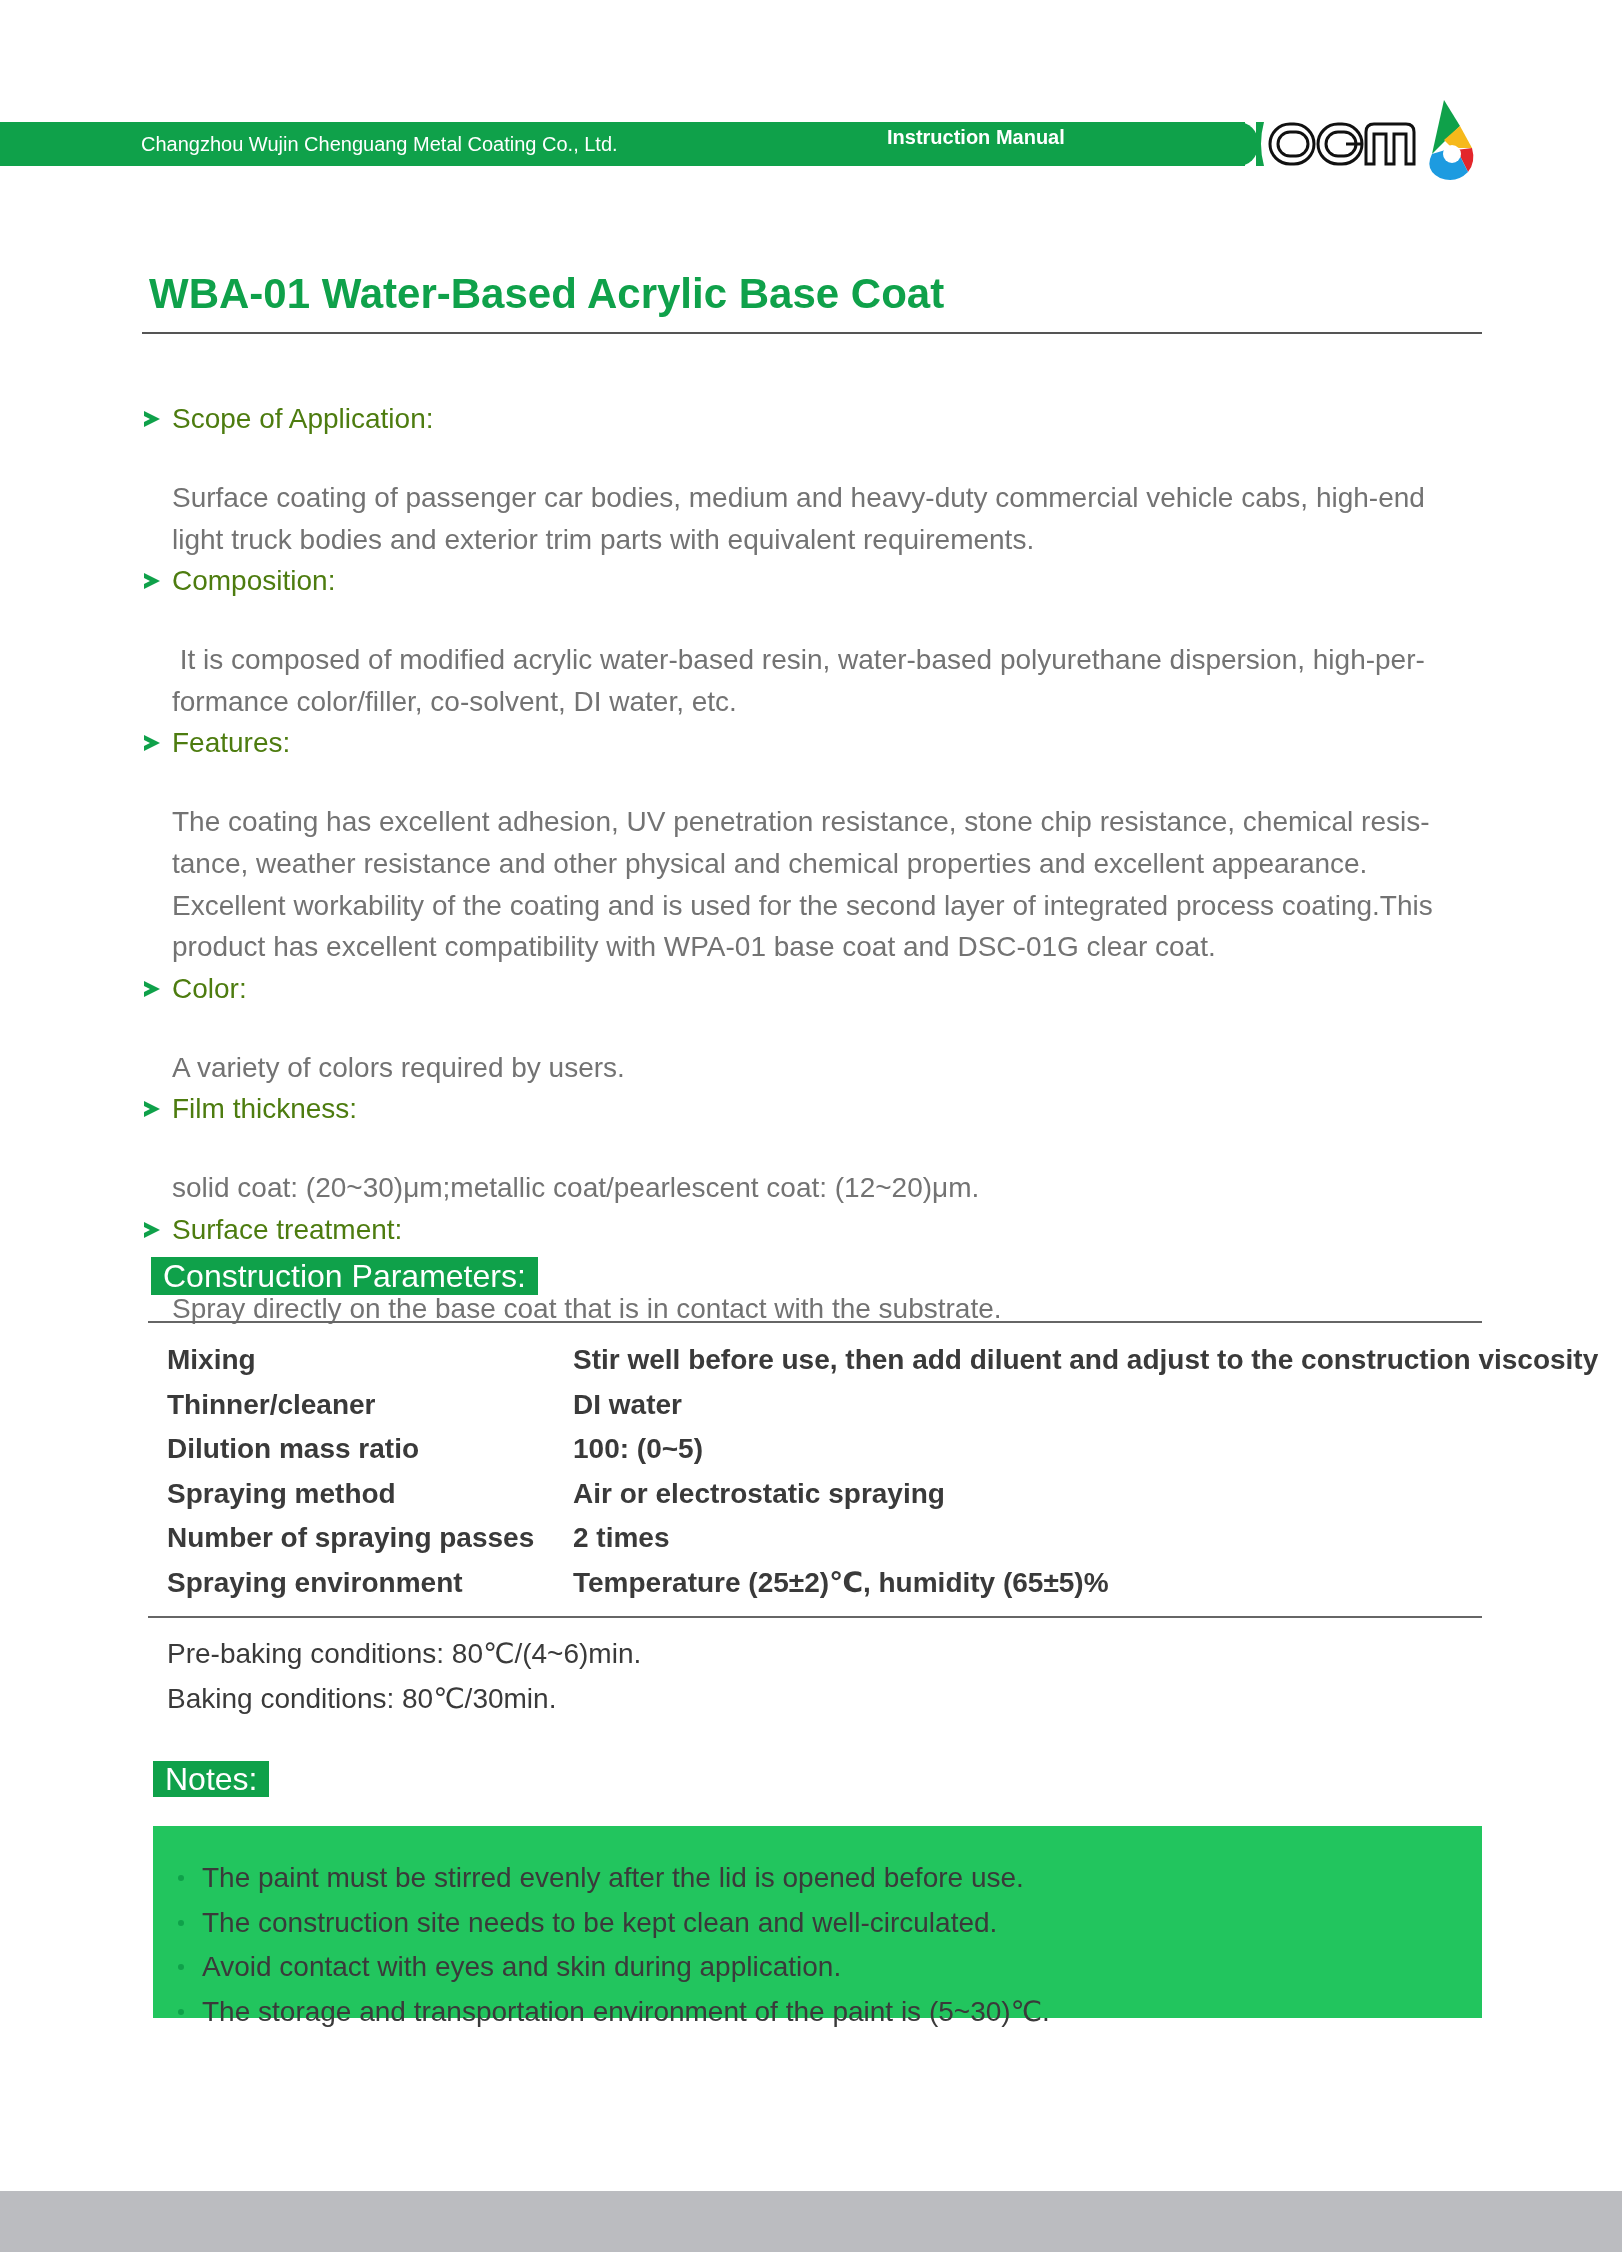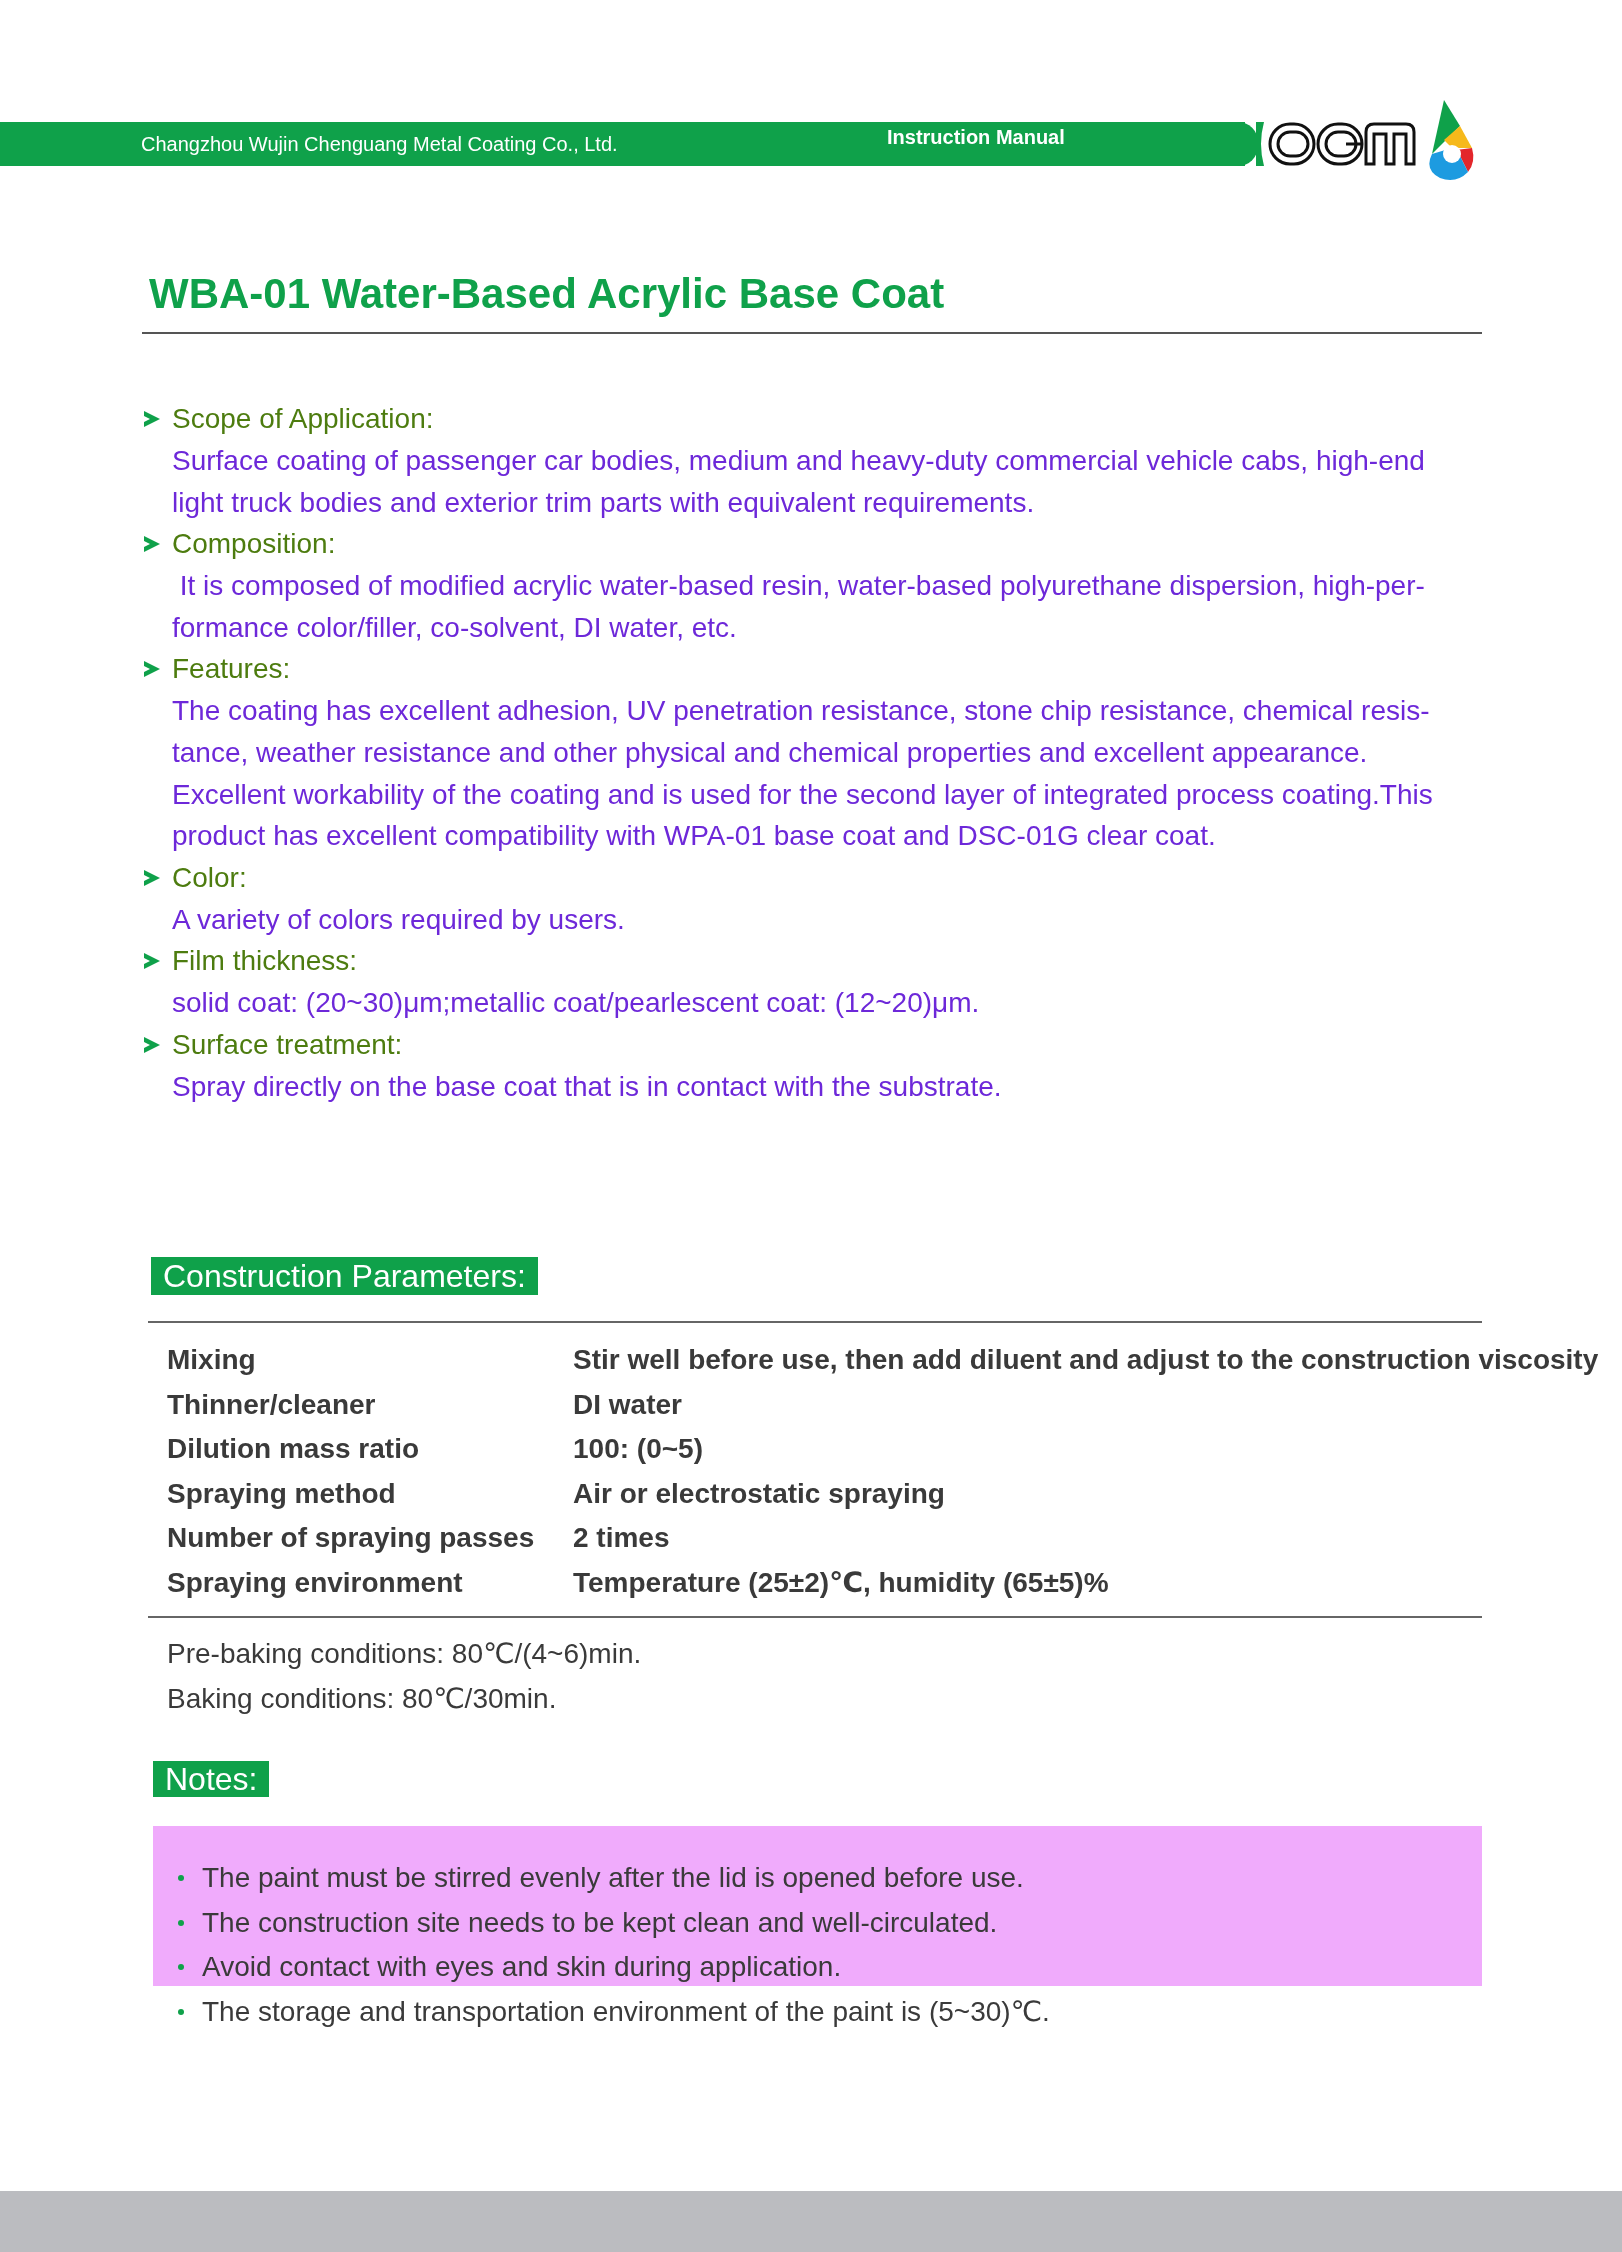--- a/index.html
+++ b/index.html
@@ -40,41 +40,41 @@
   }
   .sec-head .arrow {
     position: absolute; left: 4px; top: 13px; width: 0; height: 0;
     border-top: 8px solid transparent; border-bottom: 8px solid transparent;
     border-left: 16px solid #0fa14a;
   }
   .sec-head .arrow::after {
     content: ""; position: absolute; left: -16px; top: -3px; width: 0; height: 0;
     border-top: 3px solid transparent; border-bottom: 3px solid transparent; border-left: 6px solid #fff;
   }
-  .sec-body { font-size: 28px; line-height: 41.6px; color: #6d28d9; padding-left: 32px; }
+  .sec-body { font-size: 28px; line-height: 41.6px; color: #737373; padding-left: 32px; margin-top: 37px; }
   .sec-body p { white-space: pre; }
 
   
   .tag {
     position: absolute; background: #0fa14a; color: #fff; font-size: 32px; line-height: 38px; padding: 0 12px;
   }
   .cp-tag { left: 151px; top: 1257px; height: 38px; }
   .cp-rule-top { position: absolute; left: 148px; top: 1321px; width: 1334px; height: 2px; background: #666; }
   .cp-rule-bottom { position: absolute; left: 148px; top: 1616px; width: 1334px; height: 2px; background: #666; }
   .params { position: absolute; left: 167px; top: 1338px; font-weight: bold; }
   .param-row { height: 44.6px; line-height: 44.6px; font-size: 28px; color: #3a3a3a; white-space: nowrap; }
   .param-row .k { display: inline-block; width: 406px; }
   .param-row .v { display: inline-block; }
 
   .bake { position: absolute; left: 167px; top: 1632px; font-size: 28px; line-height: 44.6px; color: #3a3a3a; }
 
   
   .notes-tag { left: 153px; top: 1761px; height: 36px; line-height: 36px; }
   .notes-box {
-    position: absolute; left: 153px; top: 1826px; width: 1329px; height: 160px; background: #f0abfc;
+    position: absolute; left: 153px; top: 1826px; width: 1329px; height: 192px; background: #22c55e;
   }
   .notes-box ul { list-style: none; position: absolute; left: 22px; top: 30px; }
   .notes-box li { font-size: 28px; line-height: 44.6px; height: 44.6px; color: #3a3a3a; position: relative; padding-left: 27px; white-space: nowrap; }
   .notes-box li .dot {
     position: absolute; left: 3px; top: 19px; width: 6px; height: 6px; border-radius: 50%; background: #0fa14a;
   }
 
   .footer-band { position: absolute; left: 0; top: 2191px; width: 1622px; height: 61px; background: #bbbcc0; }
 </style>
 </head>

